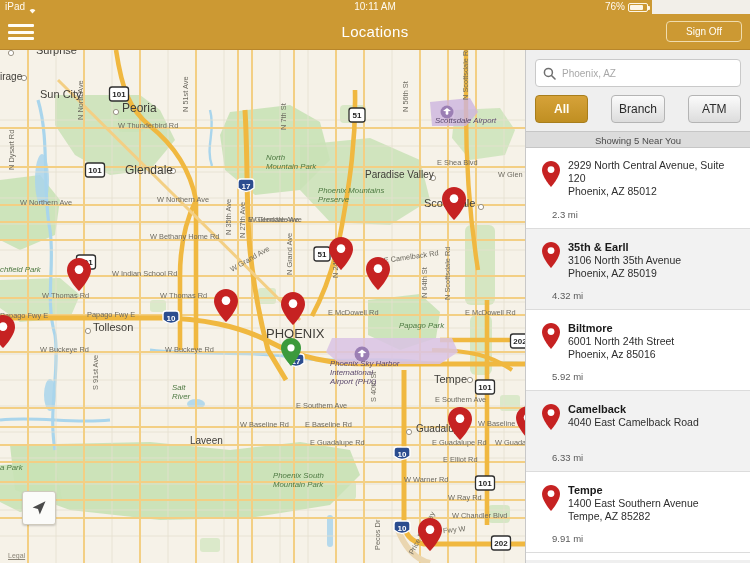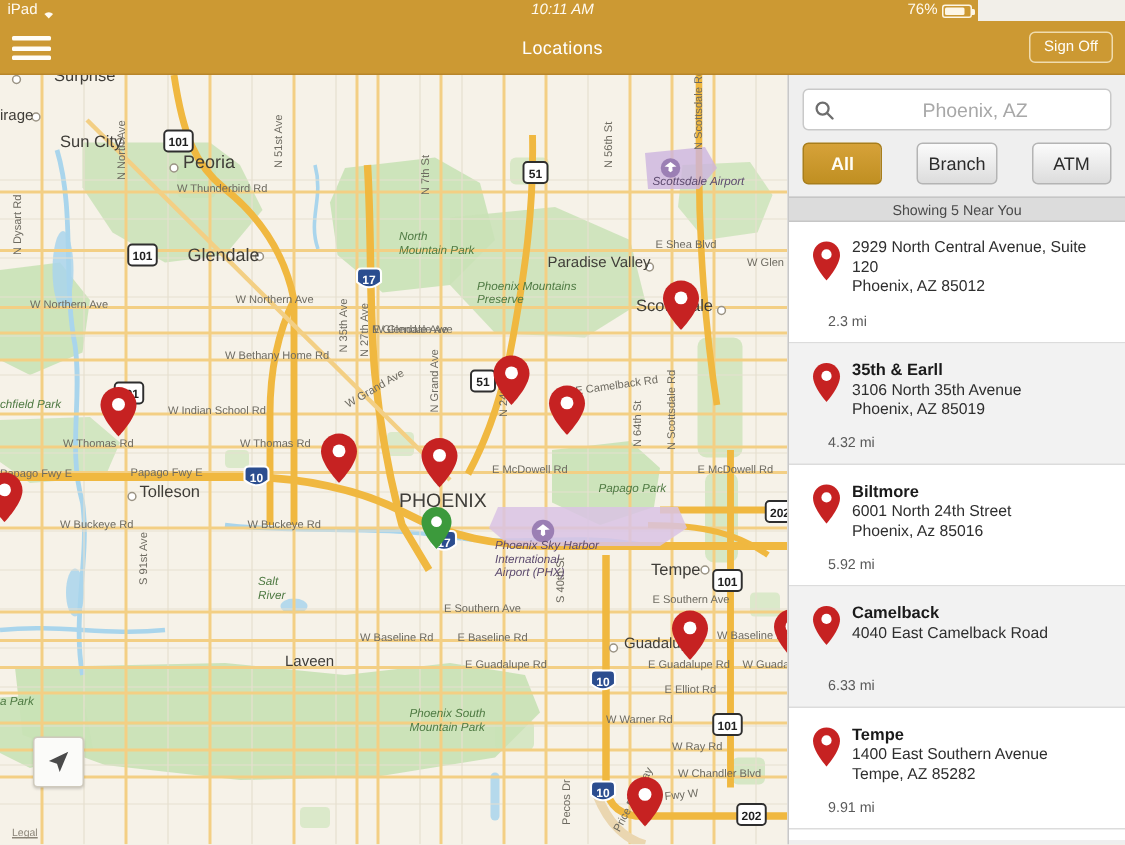--- a/index.html
+++ b/index.html
@@ -12,21 +12,21 @@
   #app { position: relative; width: 750px; height: 563px; overflow: hidden; }
 
   
   .statusbar {
     position: absolute; top: 0; left: 0; width: 652px; height: 14px;
     background: #cc9933; color: #fffaf0;
     font-size: 10px; line-height: 14px;
     display: flex; align-items: center;
   }
   .sb-left { position: absolute; left: 5px; display: flex; align-items: center; gap: 3px; }
-  .sb-center { position: absolute; left: 0; width: 750px; text-align: center; font-style: italic; }
+  .sb-center { position: absolute; left: 0; width: 750px; text-align: center; }
   .sb-right { position: absolute; right: 4px; display: flex; align-items: center; gap: 3px; }
   .wifi-icon { display:inline-block; width: 9px; height: 8px; position: relative; top: 1px; }
   .batt { display: inline-block; width: 20px; height: 9px; border: 1px solid #fdf6e6;
           border-radius: 2px; position: relative; }
   .batt::after { content:""; position:absolute; right:-3px; top:2px; width:2px;height:4px;
           background:#fdf6e6; border-radius:0 1px 1px 0;}
   .batt-fill { position:absolute; left:1px; top:1px; bottom:1px; width:72%; background:#fdf6e6; border-radius:1px;}
 
   
   .navbar {
@@ -36,26 +36,26 @@
   }
   .hamburger {
     position: absolute; left: 8px; top: 8px; width: 26px; height: 20px;
     display: flex; flex-direction: column; justify-content: space-between; padding: 2px 0;
     cursor: pointer;
   }
   .hamburger span { display: block; height: 3px; background: #fffdf7; border-radius: 1px; }
   .nav-title {
     position: absolute; left: 0; top: 0; width: 750px; height: 36px;
     line-height: 36px; text-align: center;
-    color: #ffffff; font-size: 12px; font-weight: normal;
+    color: #ffffff; font-size: 15px; font-weight: normal;
     letter-spacing: .3px;
   }
   .signoff {
     position: absolute; right: 8px; top: 7px;
-    padding: 3px 9px;
+    padding: 3px 19px;
     border: 1px solid #f0dcae; border-radius: 4px;
     color: #fffdf7; font-size: 10px; line-height: 13px;
     background: transparent; cursor: pointer;
   }
 
   
   .map {
     position: absolute; top: 50px; left: 0; width: 525px; height: 513px;
     overflow: hidden; background: #f6f2e8;
   }
@@ -80,22 +80,22 @@
     border-left: 1px solid #c8c8c8;
     overflow: hidden;
   }
   .search-wrap { padding: 9px 9px 8px 9px; background: #efefef; }
   .search-box {
     height: 28px; background: #ffffff; border: 1px solid #c9c9c9; border-radius: 4px;
     display: flex; align-items: center; padding: 0 7px;
   }
   .search-box svg { flex: 0 0 auto; }
   .search-input {
-    border: 0; outline: 0; flex: 1; font-size: 13px; color: #333;
-    font-family: "Liberation Sans", sans-serif; margin-left: 6px; background: transparent; text-align: center;
+    border: 0; outline: 0; flex: 1; font-size: 10px; color: #333;
+    font-family: "Liberation Sans", sans-serif; margin-left: 6px; background: transparent;
   }
   .search-input::placeholder { color: #a8a8a8; }
 
   .segments { display: flex; gap: 23px; padding: 0 9px 8px 9px; }
   .seg {
     flex: 1; height: 28px; border-radius: 4px;
     font-size: 12px; display: flex; align-items: center; justify-content: center;
     cursor: pointer; border: 1px solid #b4b4b4;
     background: linear-gradient(#fbfbfb, #dcdcdc);
     color: #2b2b2b;

